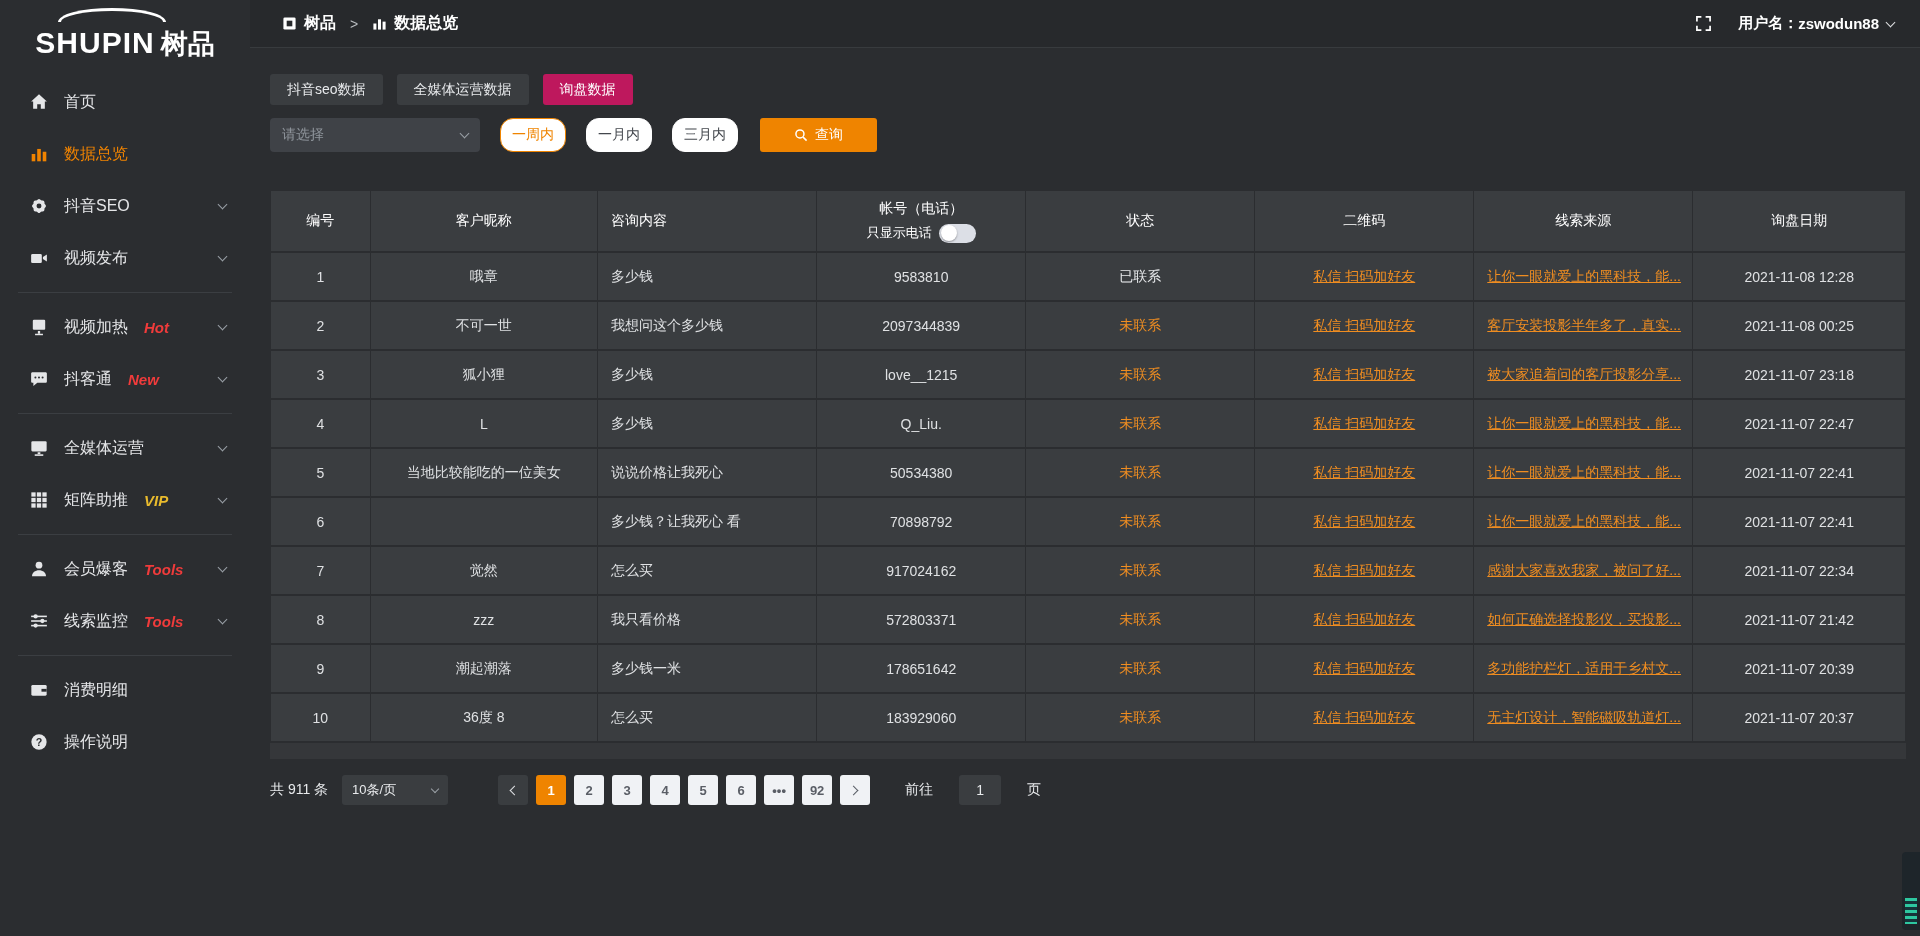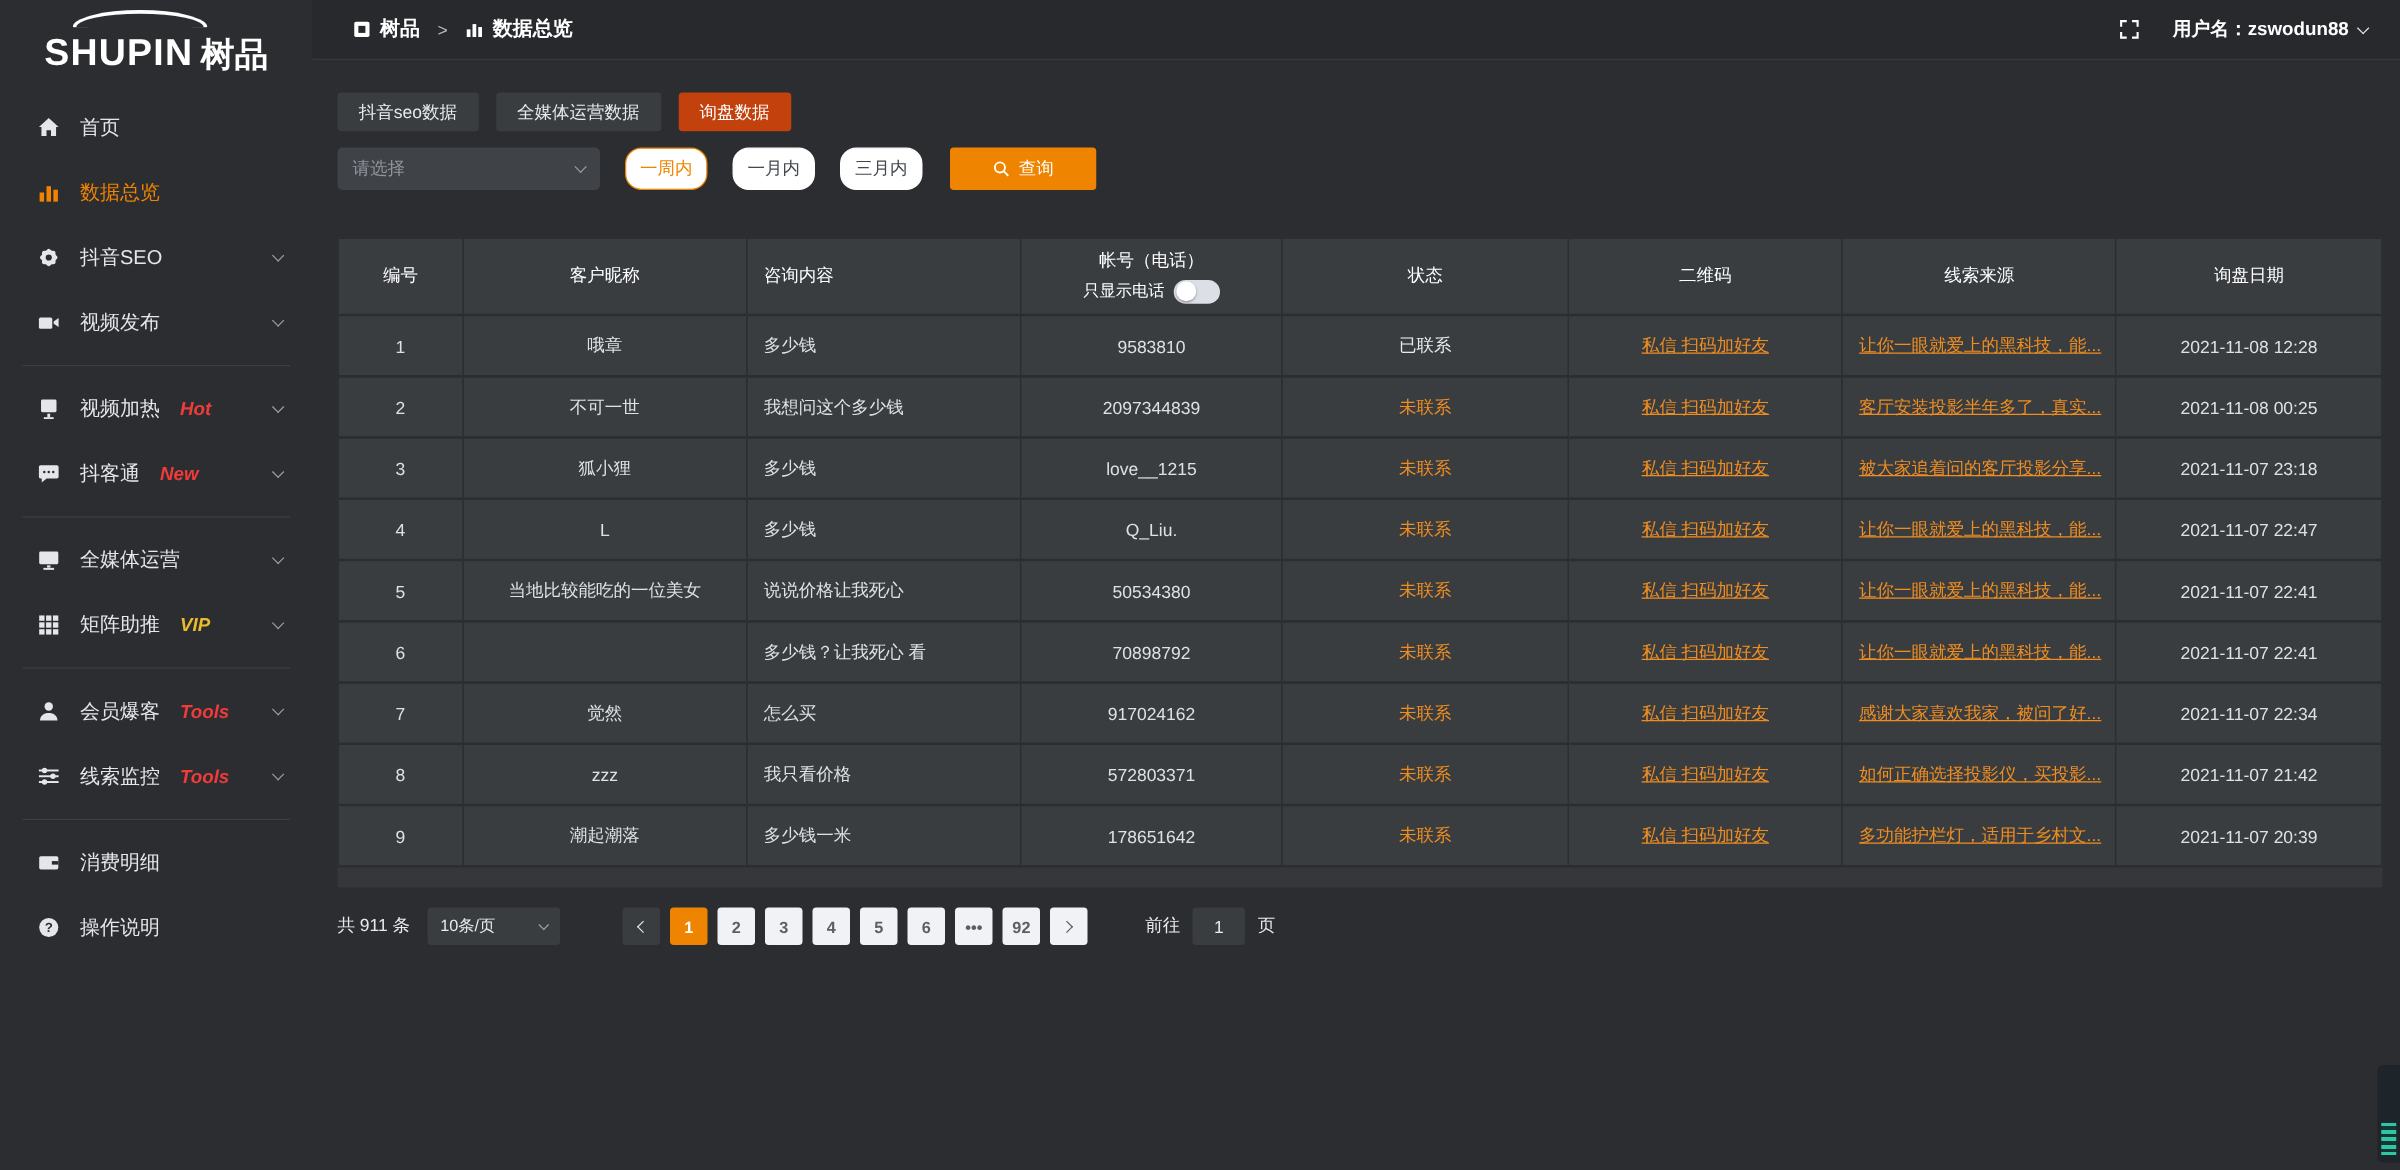--- a/index.html
+++ b/index.html
@@ -37,21 +37,21 @@
   .bc-sep { color:#b9bcc0; font-weight:normal; margin:0 14px; font-size:14px; }
   .topbar-right { display:flex; align-items:center; font-size:15px; font-weight:bold; color:#fff; }
   .fs-icon { width:17px; height:17px; display:inline-flex; margin-right:26px; cursor:pointer; }
   .fs-icon svg { width:17px; height:17px; }
   .user-chev { width:7px; height:7px; border-right:1.5px solid #dfe1e3; border-bottom:1.5px solid #dfe1e3; transform:rotate(45deg); margin-left:8px; margin-top:-3px; }
 
   
   .content { flex:1; padding:26px 14px 0 20px; }
   .tabs { display:flex; }
   .tab { background:#3a3d40; color:#e8eaec; font-size:14px; height:31px; padding:0 17px; border-radius:3px; margin-right:14px; display:inline-flex; align-items:center; cursor:pointer; border:none; }
-  .tab.active { background:#c2410c; color:#fff; }
+  .tab.active { background:#be185d; color:#fff; }
 
   .filters { display:flex; align-items:center; margin-top:13px; }
   .select { width:210px; height:34px; background:#3f4247; border-radius:4px; color:#8f959c; font-size:14px; padding:0 12px; display:flex; align-items:center; justify-content:space-between; cursor:pointer; }
   .select .chev { margin:0; margin-top:-3px; }
   .period { height:34px; min-width:64px; background:#fff; color:#43474d; font-size:14px; border:1px solid #fff; border-radius:13px; margin-left:20px; display:inline-flex; align-items:center; justify-content:center; padding:6px 11px; cursor:pointer; }
   .period.active { color:#ef8400; border-color:#ef8400; }
   .query-btn { height:34px; background:#ef8400; color:#fff; border:none; border-radius:3px; padding:0 34px; margin-left:22px; display:inline-flex; align-items:center; gap:7px; font-size:14px; cursor:pointer; }
   .query-btn svg { width:14px; height:14px; }
 
   
@@ -72,21 +72,21 @@
   
   .pagination { display:flex; align-items:center; margin-top:16px; font-size:14px; color:#e8eaec; }
   .pg-size { width:106px; height:30px; background:#3a3d40; border-radius:3px; margin-left:14px; padding:0 10px; display:flex; align-items:center; justify-content:space-between; font-size:13px; cursor:pointer; }
   .pg-size .chev { margin:0; margin-top:-3px; width:6px; height:6px; }
   .pg-btn { min-width:30px; height:30px; border-radius:3px; margin:0 4px; display:inline-flex; align-items:center; justify-content:center; background:#f0f2f5; color:#5a5e66; font-weight:bold; font-size:13px; cursor:pointer; padding:0 6px; }
   .pg-btn.active { background:#ef8400; color:#fff; }
   .pg-prev { min-width:30px; height:30px; border-radius:3px; margin-left:50px; margin-right:4px; background:#3a3d40; display:inline-flex; align-items:center; justify-content:center; cursor:pointer; }
   .pg-next { min-width:30px; height:30px; border-radius:3px; margin-left:4px; background:#f0f2f5; display:inline-flex; align-items:center; justify-content:center; cursor:pointer; }
   .arrow-l { width:7px; height:7px; border-left:1.6px solid #dfe1e3; border-bottom:1.6px solid #dfe1e3; transform:rotate(45deg); margin-left:3px; }
   .arrow-r { width:7px; height:7px; border-right:1.6px solid #5a5e66; border-top:1.6px solid #5a5e66; transform:rotate(45deg); margin-right:3px; }
-  .goto { display:flex; align-items:center; margin-left:46px; }
+  .goto { display:flex; align-items:center; margin-left:35px;gap:16px; }
   .goto-input { width:42px; height:30px; background:#3a3d40; border:none; border-radius:3px; color:#e8eaec; text-align:center; font-size:14px; margin:0 10px; font-family:inherit; }
 
   
   .footer { height:73px; flex:none; border-top:1px solid #3a3d40; display:flex; align-items:center; justify-content:center; color:#cfd2d5; font-size:14px; }
 
   
   .corner-widget { position:absolute; right:0; bottom:6px; width:18px; height:78px; background:#1e252a; border-radius:4px 0 0 4px; overflow:hidden; }
   .corner-widget::after { content:""; position:absolute; left:3px; right:3px; bottom:6px; height:26px; background:repeating-linear-gradient(#2ec7a0 0 3px, #16343a 3px 6px); }
 </style>
 </head>
@@ -448,20 +448,30 @@
     <td>9</td>
     <td>潮起潮落</td>
     <td class="c-left">多少钱一米</td>
     <td>178651642</td>
     <td class="cell-status">未联系</td>
     <td class="orange qr-link">私信 扫码加好友</td>
     <td class="c-left orange src-link">多功能护栏灯，适用于乡村文...</td>
     <td>2021-11-07 20:39</td>
   </tr>
 
+  <tr>
+    <td>10</td>
+    <td>36度 8</td>
+    <td class="c-left">怎么买</td>
+    <td>183929060</td>
+    <td class="cell-status">未联系</td>
+    <td class="orange qr-link">私信 扫码加好友</td>
+    <td class="c-left orange src-link">无主灯设计，智能磁吸轨道灯...</td>
+    <td>2021-11-07 20:37</td>
+  </tr>
 </tbody>
         </table>
       </div>
 
       <div class="pagination">
         <span>共 911 条</span>
         <div class="pg-size">
           <span>10条/页</span>
           <span class="chev"></span>
         </div>

